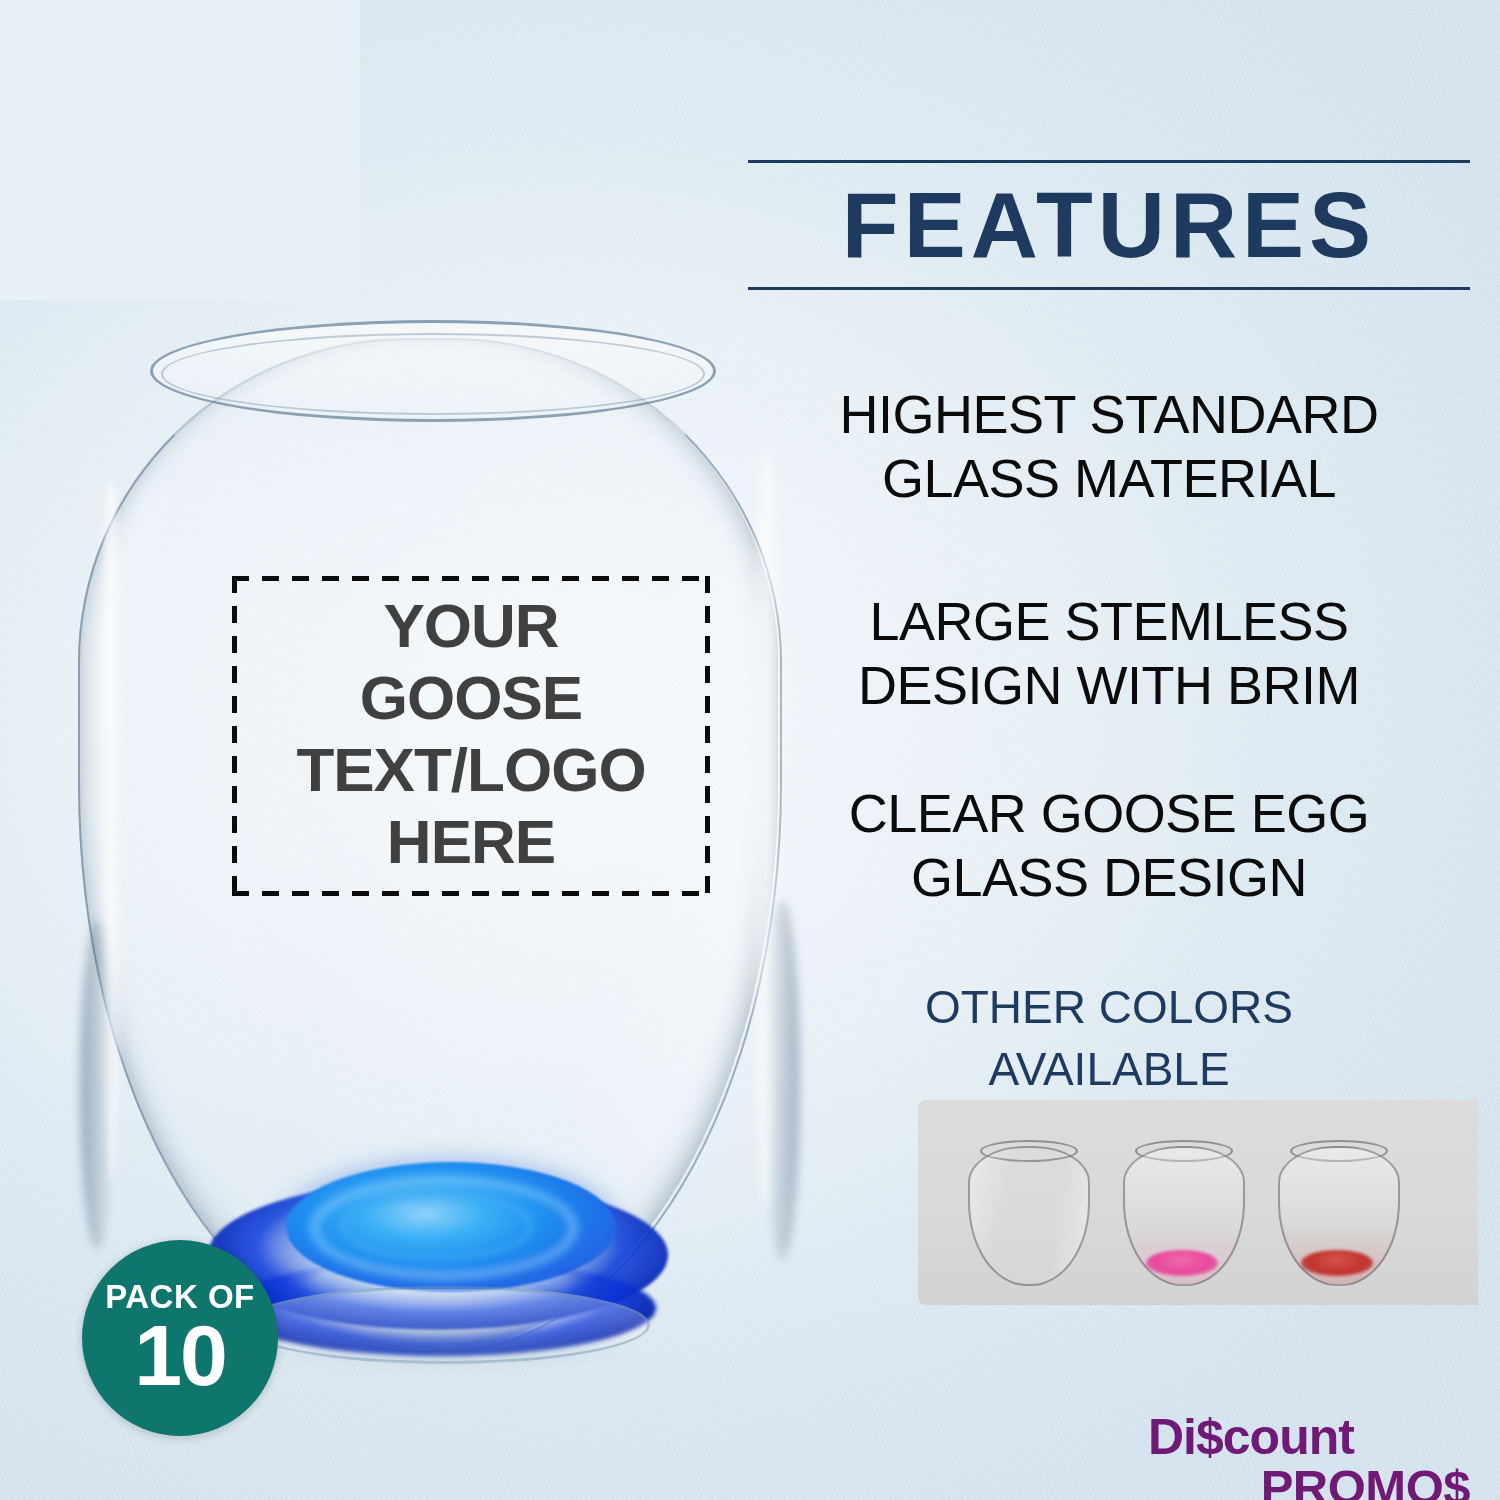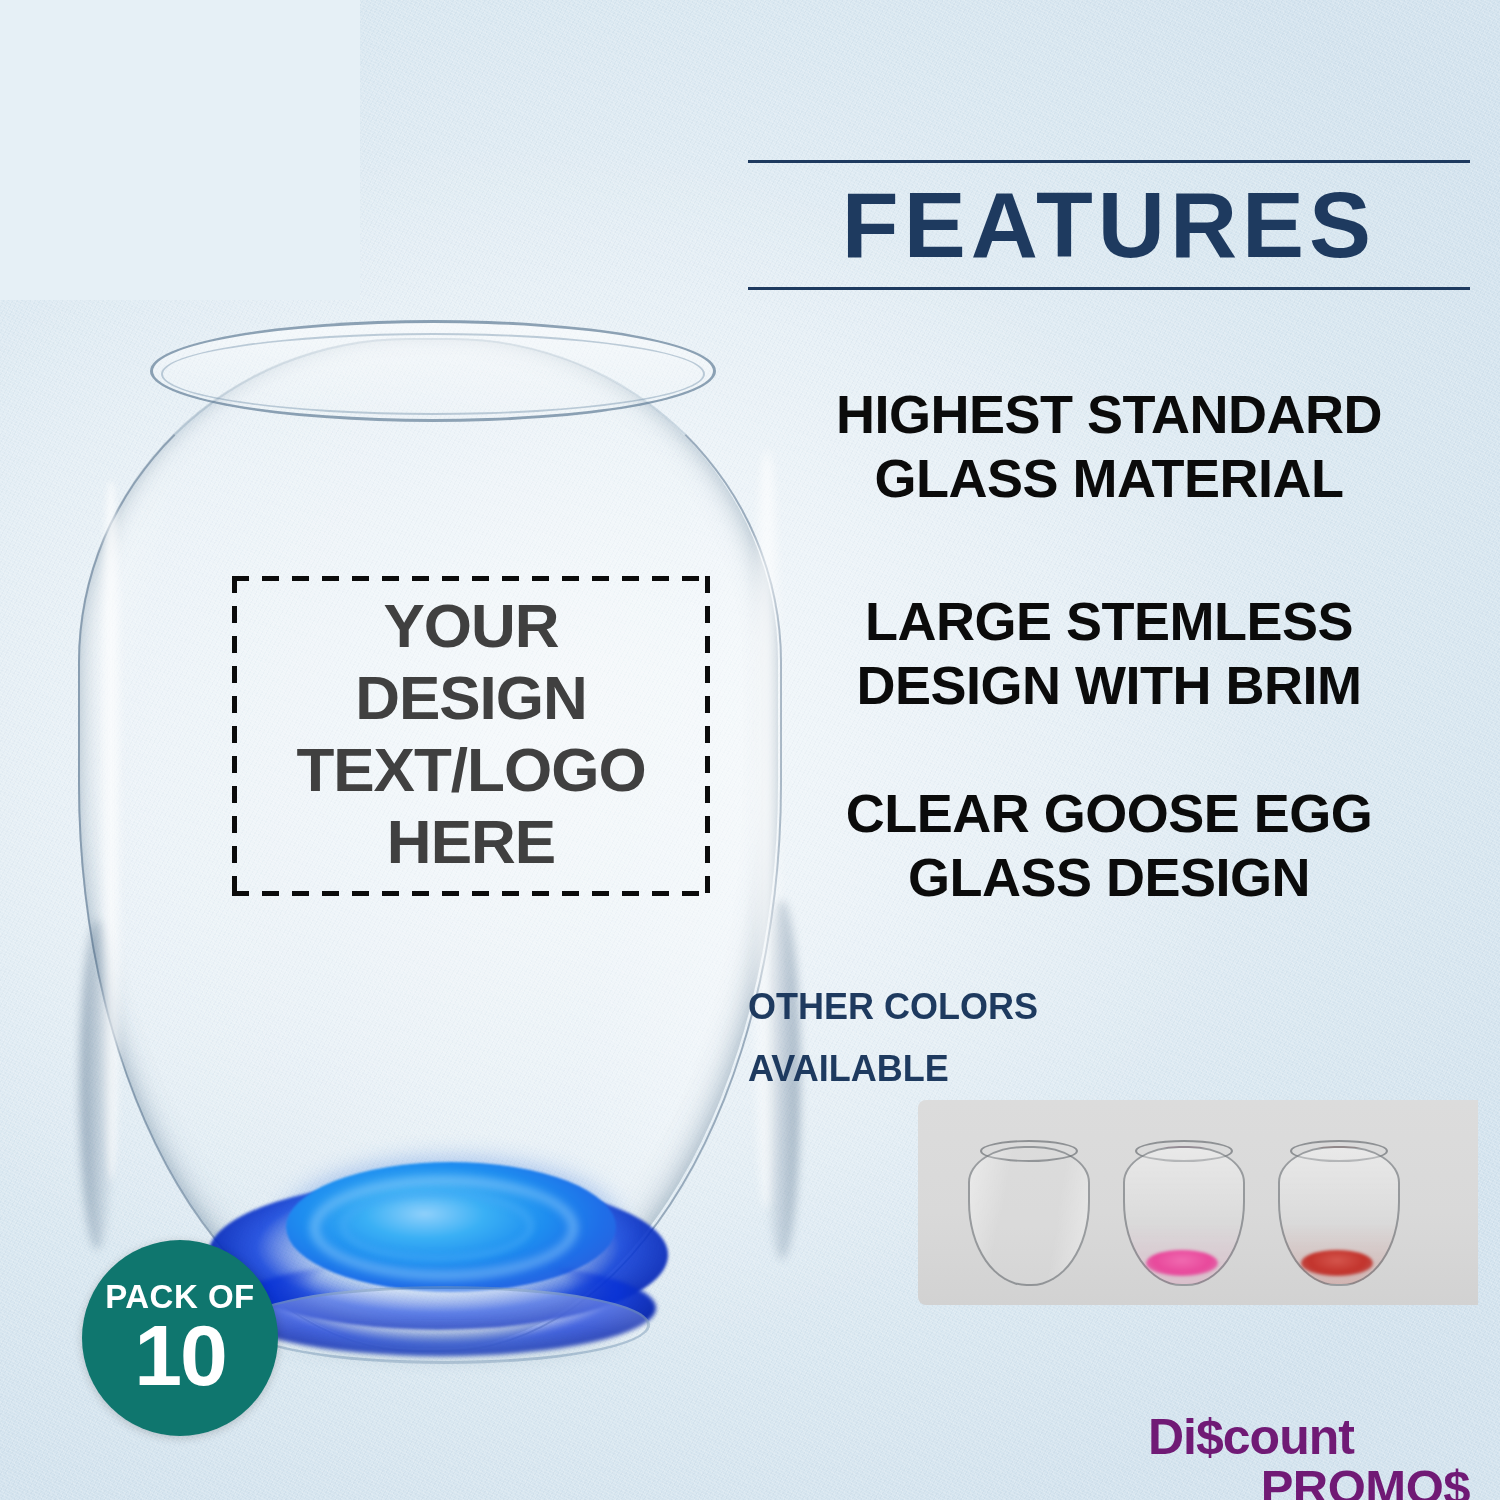--- a/index.html
+++ b/index.html
@@ -213,29 +213,29 @@
     text-align:center;
     color:#1e3a5f;
     font-weight:700;
     font-size:93px;
     letter-spacing:5px;
     line-height:104px;
   }
 
   .feat{
     position:absolute;left:0;width:722px;text-align:center;
-    color:#0b0b0b;font-weight:700;font-size:54px;line-height:64px;letter-spacing:-.5px;
+    color:#0b0b0b;font-weight:400;font-size:54px;line-height:64px;letter-spacing:-.5px;
   }
   .feat.f1{top:382px;}
   .feat.f2{top:589px;}
   .feat.f3{top:781px;}
 
   .colors-title{
-    position:absolute;left:0;top:976px;width:722px;text-align:left;
-    color:#1e3a5f;font-weight:700;font-size:36px;line-height:62px;letter-spacing:0px;
+    position:absolute;left:0;top:976px;width:722px;text-align:center;
+    color:#1e3a5f;font-weight:400;font-size:46px;line-height:62px;letter-spacing:0px;
   }
 
   
   .swatch-strip{
     position:absolute;left:170px;top:1100px;width:560px;height:205px;
     background:linear-gradient(180deg,#dcdcdc 0%, #d9d9d9 55%, #d2d2d2 100%);
     border-radius:8px 0 0 8px;
     overflow:hidden;
   }
   .mini{
@@ -302,21 +302,21 @@
     <div class="base-swirl2"></div>
     <div class="base-cobalt"></div>
     <div class="base-foot"></div>
     <div class="glass-drop"></div>
   </div>
 
   <div class="imprint">
     <div class="imprint-box"></div>
     <div class="imprint-text">
       <div>YOUR</div>
-      <div>DESIGN</div>
+      <div>GOOSE</div>
       <div>TEXT/LOGO</div>
       <div>HERE</div>
     </div>
   </div>
 
   <div class="pack-badge">
     <div class="pk-top">PACK OF</div>
     <div class="pk-num">10</div>
   </div>
 

